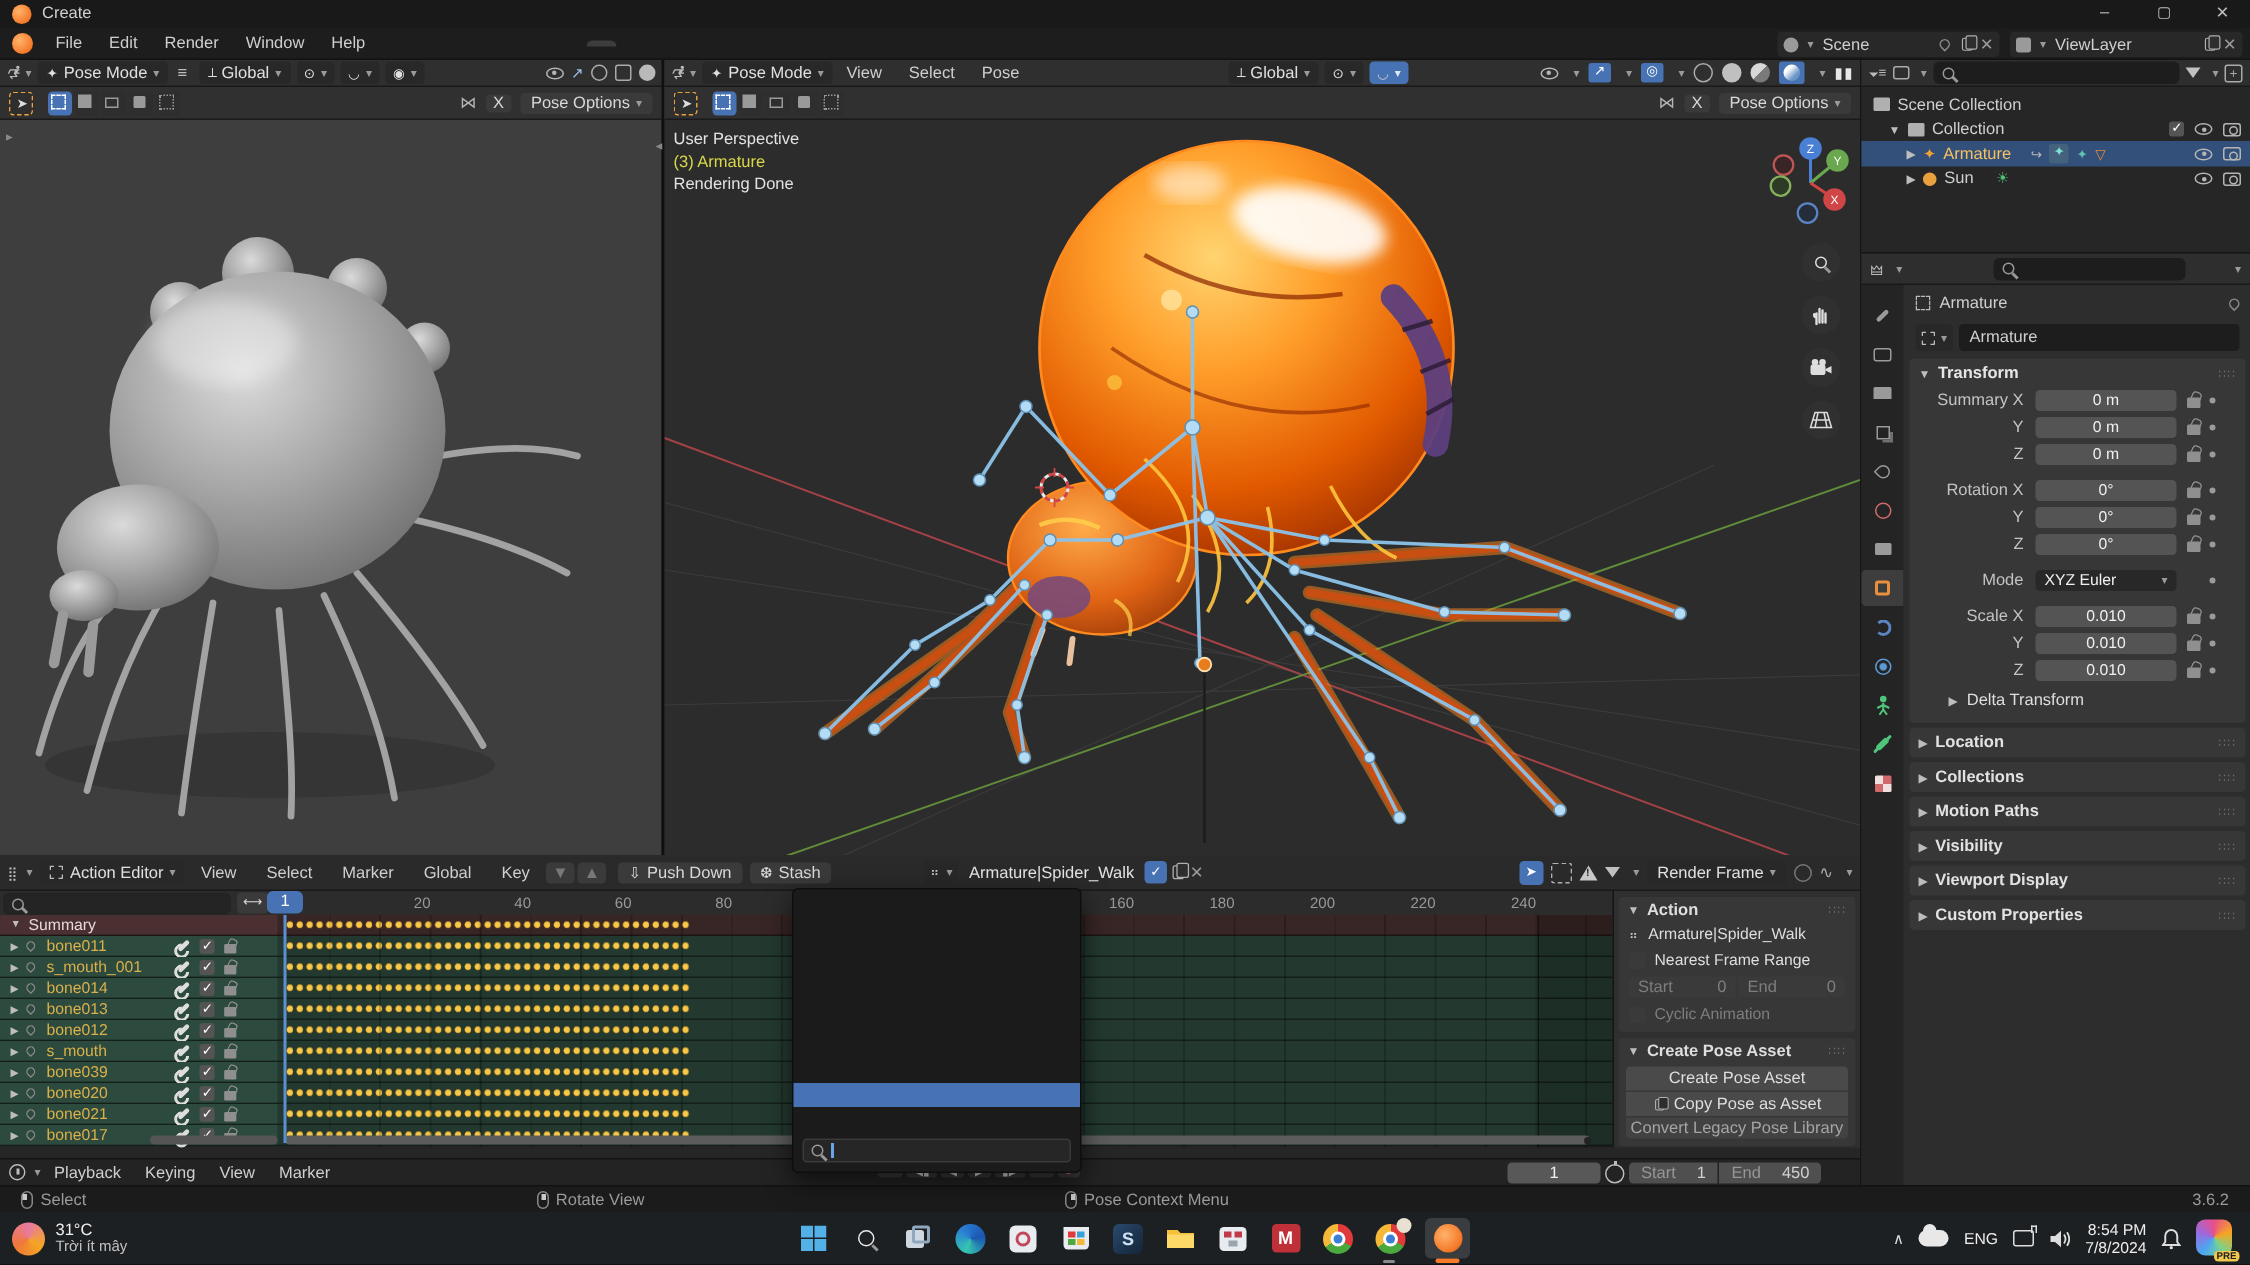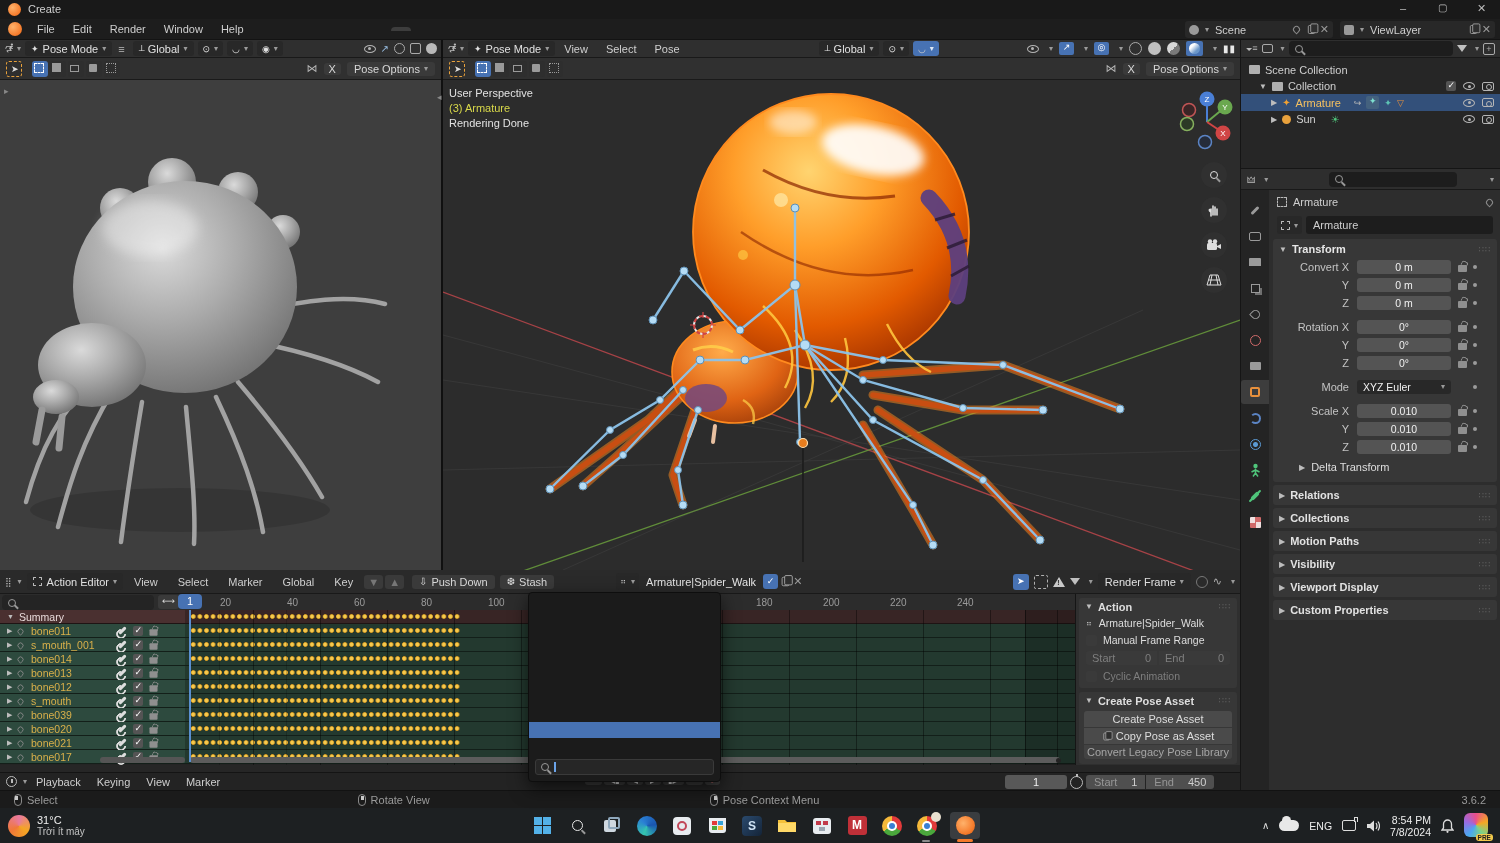--- a/index.html
+++ b/index.html
@@ -52,21 +52,21 @@
 .ch-row[data-type="summary"]{background:#382525}
 .ch-row[data-type="summary"] .ch-head{background:#4a3030}
 .ch-row .exp{margin-left:7px;font-size:7px;color:#bdbdbd;width:10px}
 .ch-row .exp::before{content:"▶"}
 .ch-row[data-type="summary"] .exp::before{content:"▼"}
 .ch-row .pinw{width:14px}
 .ch-name{color:#d9b04a;font-size:10.5px}
 .ch-row[data-type="summary"] .ch-name{color:#e8dada;margin-left:2px}
 .chicons{position:absolute;left:118px;display:flex;gap:6px;align-items:center}
 .kf{position:absolute;left:190px;width:270px;top:1px;bottom:1px;background-image:radial-gradient(circle 3px at 3.25px 50%,#f6c94d 55%,#b5821a 74%,rgba(0,0,0,0) 80%);background-size:6.6px 100%}
-.tick{width:67px;text-align:left;color:#9a9a9a;font-size:10px;flex:none}
+.tick{width:67px;text-align:right;color:#9a9a9a;font-size:10px;flex:none}
 
 #action-dd{position:absolute;left:528px;top:592px;width:193px;height:190px;background:#1b1b1b;border:1px solid #0e0e0e;border-radius:4px;box-shadow:0 6px 18px rgba(0,0,0,.6);z-index:70;padding-top:5px}
 #action-dd .it{height:15.5px;line-height:15.5px;padding-left:8px;color:#d2d2d2;font-size:11px}
 #action-dd .it[data-type="selected"]{background:#4772b3;color:#fff}
 
 .prow{display:flex;align-items:center;height:15px;margin-bottom:3px}
 .prow .lbl{width:84px;text-align:right;padding-right:8px;color:#c3c3c3;flex:none}
 .prow .fld{width:94px;height:14px;line-height:14px;flex:none;font-size:10.5px}
 .prow .lk{width:22px;display:flex;justify-content:center}
 .prow[data-type="gap"]{margin-top:9px}
@@ -598,21 +598,21 @@
           </span>
       </div>
 
       <div class="panel" style="padding-bottom:6px">
         <div class="phead">
           <span class="tri">▼</span>
           <span style="font-weight:bold;color:#e6e6e6">Transform</span>
           <span class="grip" style="margin-left:auto">∷∷</span>
         </div>
         <div class="prow">
-            <span class="lbl">Convert X</span>
+            <span class="lbl">Summary X</span>
             <span class="fld">0 m</span>
             <span class="lk">
               <span class="lock"></span>
             </span>
             <span class="dot"></span>
           </div>
           <div class="prow">
             <span class="lbl">Y</span>
             <span class="fld">0 m</span>
             <span class="lk">
@@ -687,21 +687,21 @@
           </div>
         <div class="f" style="height:18px;padding-left:26px;gap:6px;margin-top:4px">
           <span class="tri">▶</span>
           <span>Delta Transform</span>
         </div>
       </div>
 
       <div class="panel">
           <div class="phead">
             <span class="tri">▶</span>
-            <span style="font-weight:bold;color:#e2e2e2">Relations</span>
+            <span style="font-weight:bold;color:#e2e2e2">Location</span>
             <span class="grip" style="margin-left:auto">∷∷</span>
           </div>
         </div>
         <div class="panel">
           <div class="phead">
             <span class="tri">▶</span>
             <span style="font-weight:bold;color:#e2e2e2">Collections</span>
             <span class="grip" style="margin-left:auto">∷∷</span>
           </div>
         </div>
@@ -968,21 +968,21 @@
           <span class="tri">▼</span>
             <span style="font-weight:bold">Action</span>
           <span class="grip" style="margin-left:auto">∷∷</span>
         </div>
         <div class="f" style="padding:2px 7px;gap:6px">
           <span style="letter-spacing:1px;font-size:8px;color:#ccc">⠶</span>
           <span style="font-size:10.5px">Armature|Spider_Walk</span>
         </div>
         <div class="f" style="padding:3px 7px;gap:6px">
           <span class="cb off"></span>
-          <span style="font-size:10.5px">Manual Frame Range</span>
+          <span style="font-size:10.5px">Nearest Frame Range</span>
         </div>
         <div class="f" style="padding:2px 7px;gap:2px">
           <span class="f" style="flex:1;height:14px;background:#3a3a3a;border-radius:3px 0 0 3px;padding:0 6px;color:#7e7e7e;justify-content:space-between">
               <span>Start</span>
               <span>0</span>
             </span>
           <span class="f" style="flex:1;height:14px;background:#3a3a3a;border-radius:0 3px 3px 0;padding:0 6px;color:#7e7e7e;justify-content:space-between">
               <span>End</span>
               <span>0</span>
             </span>

